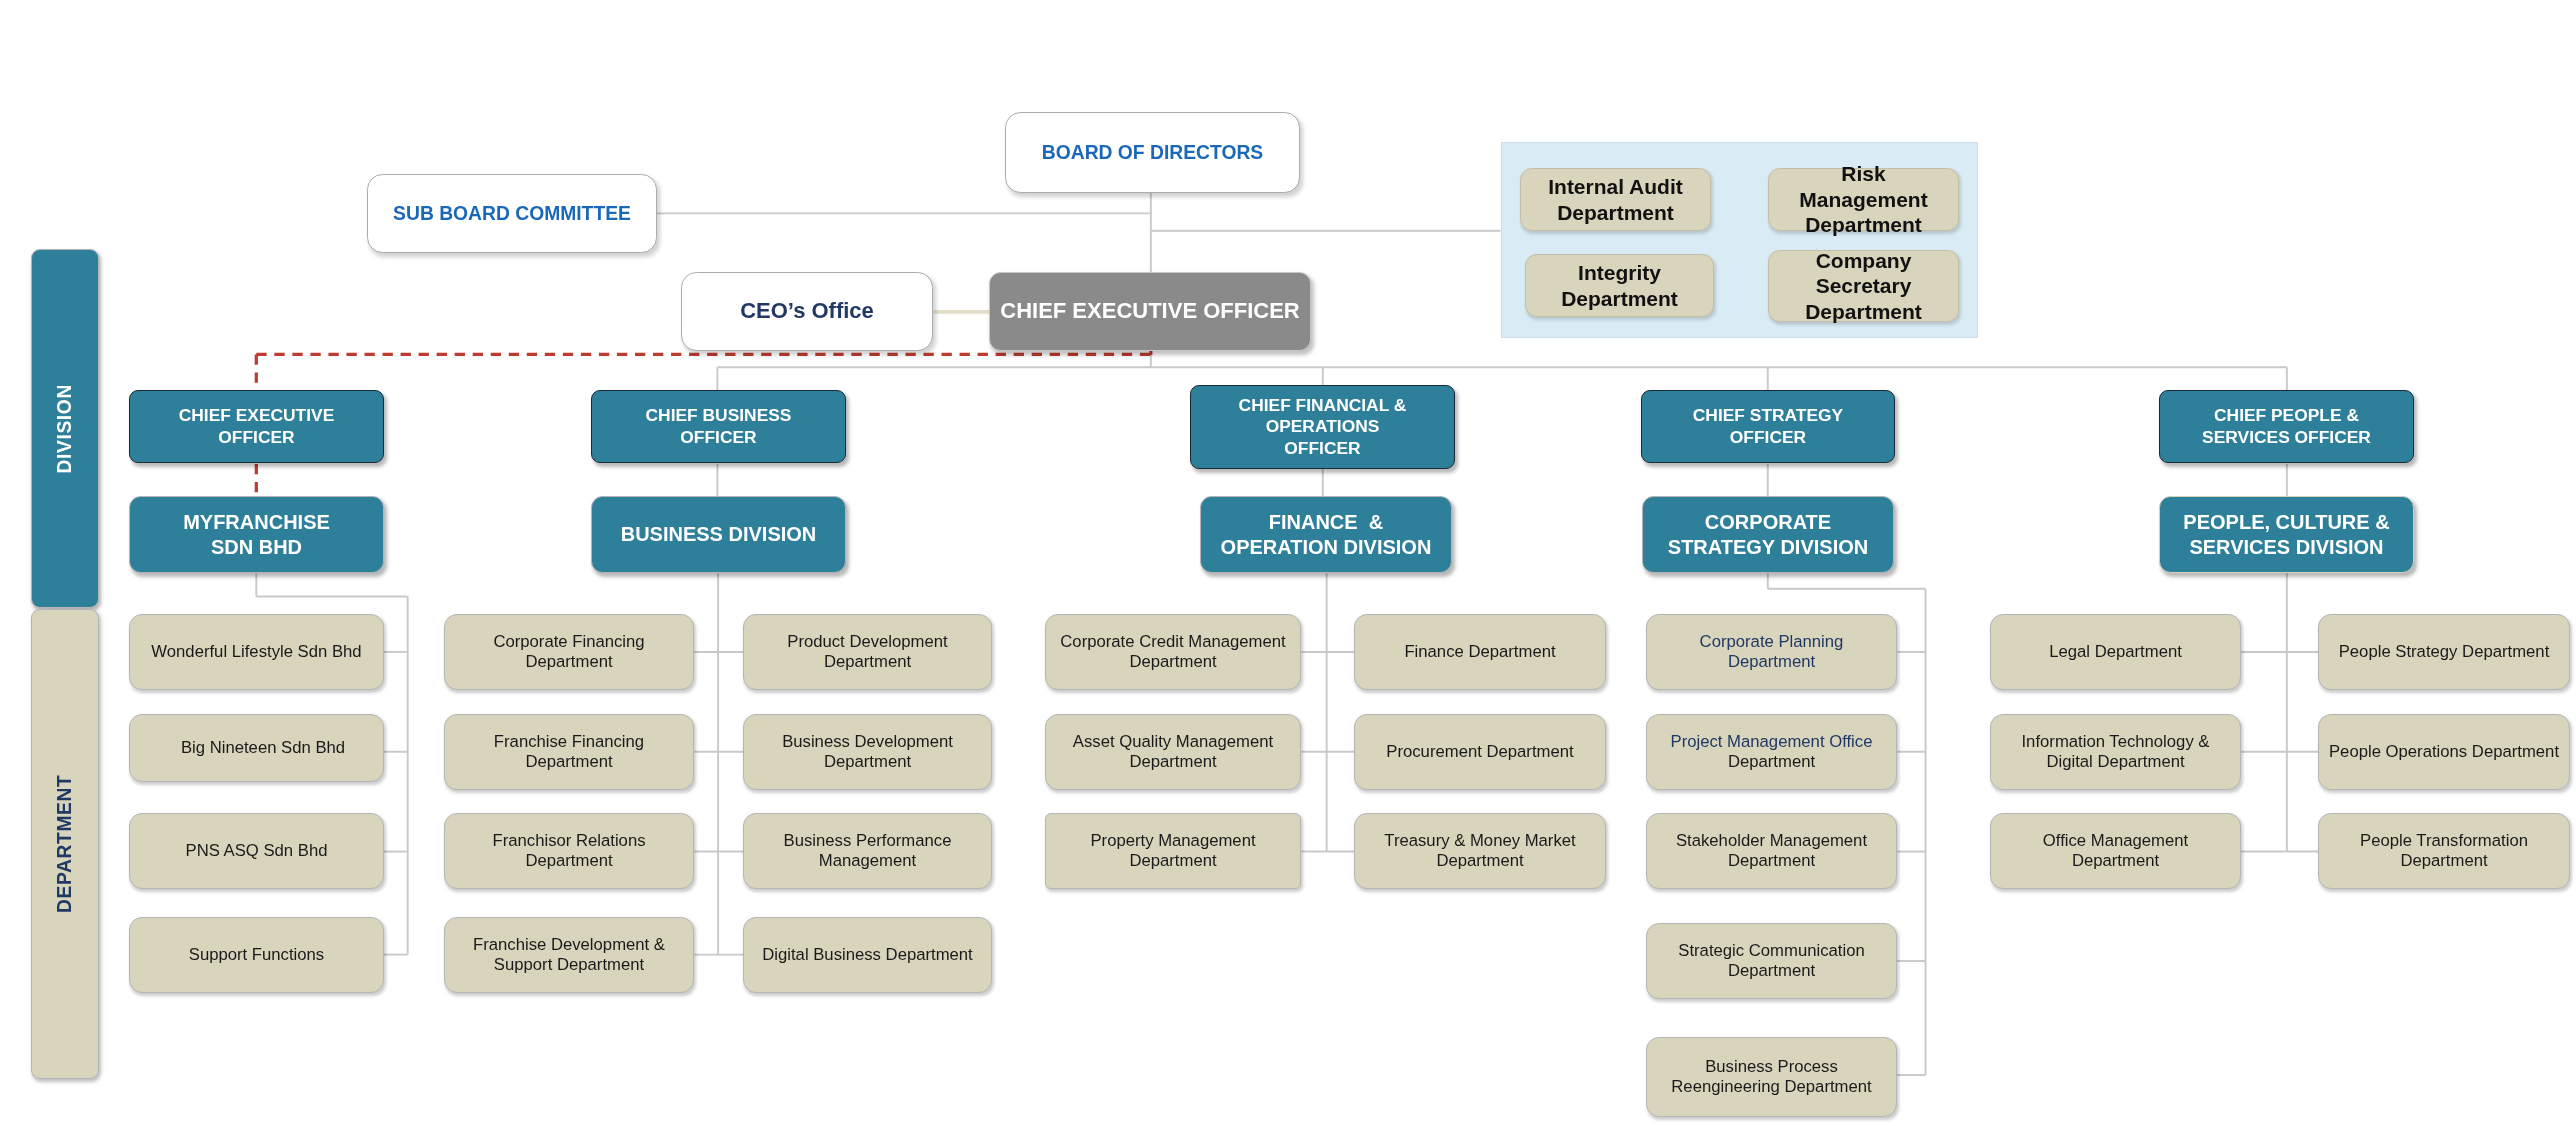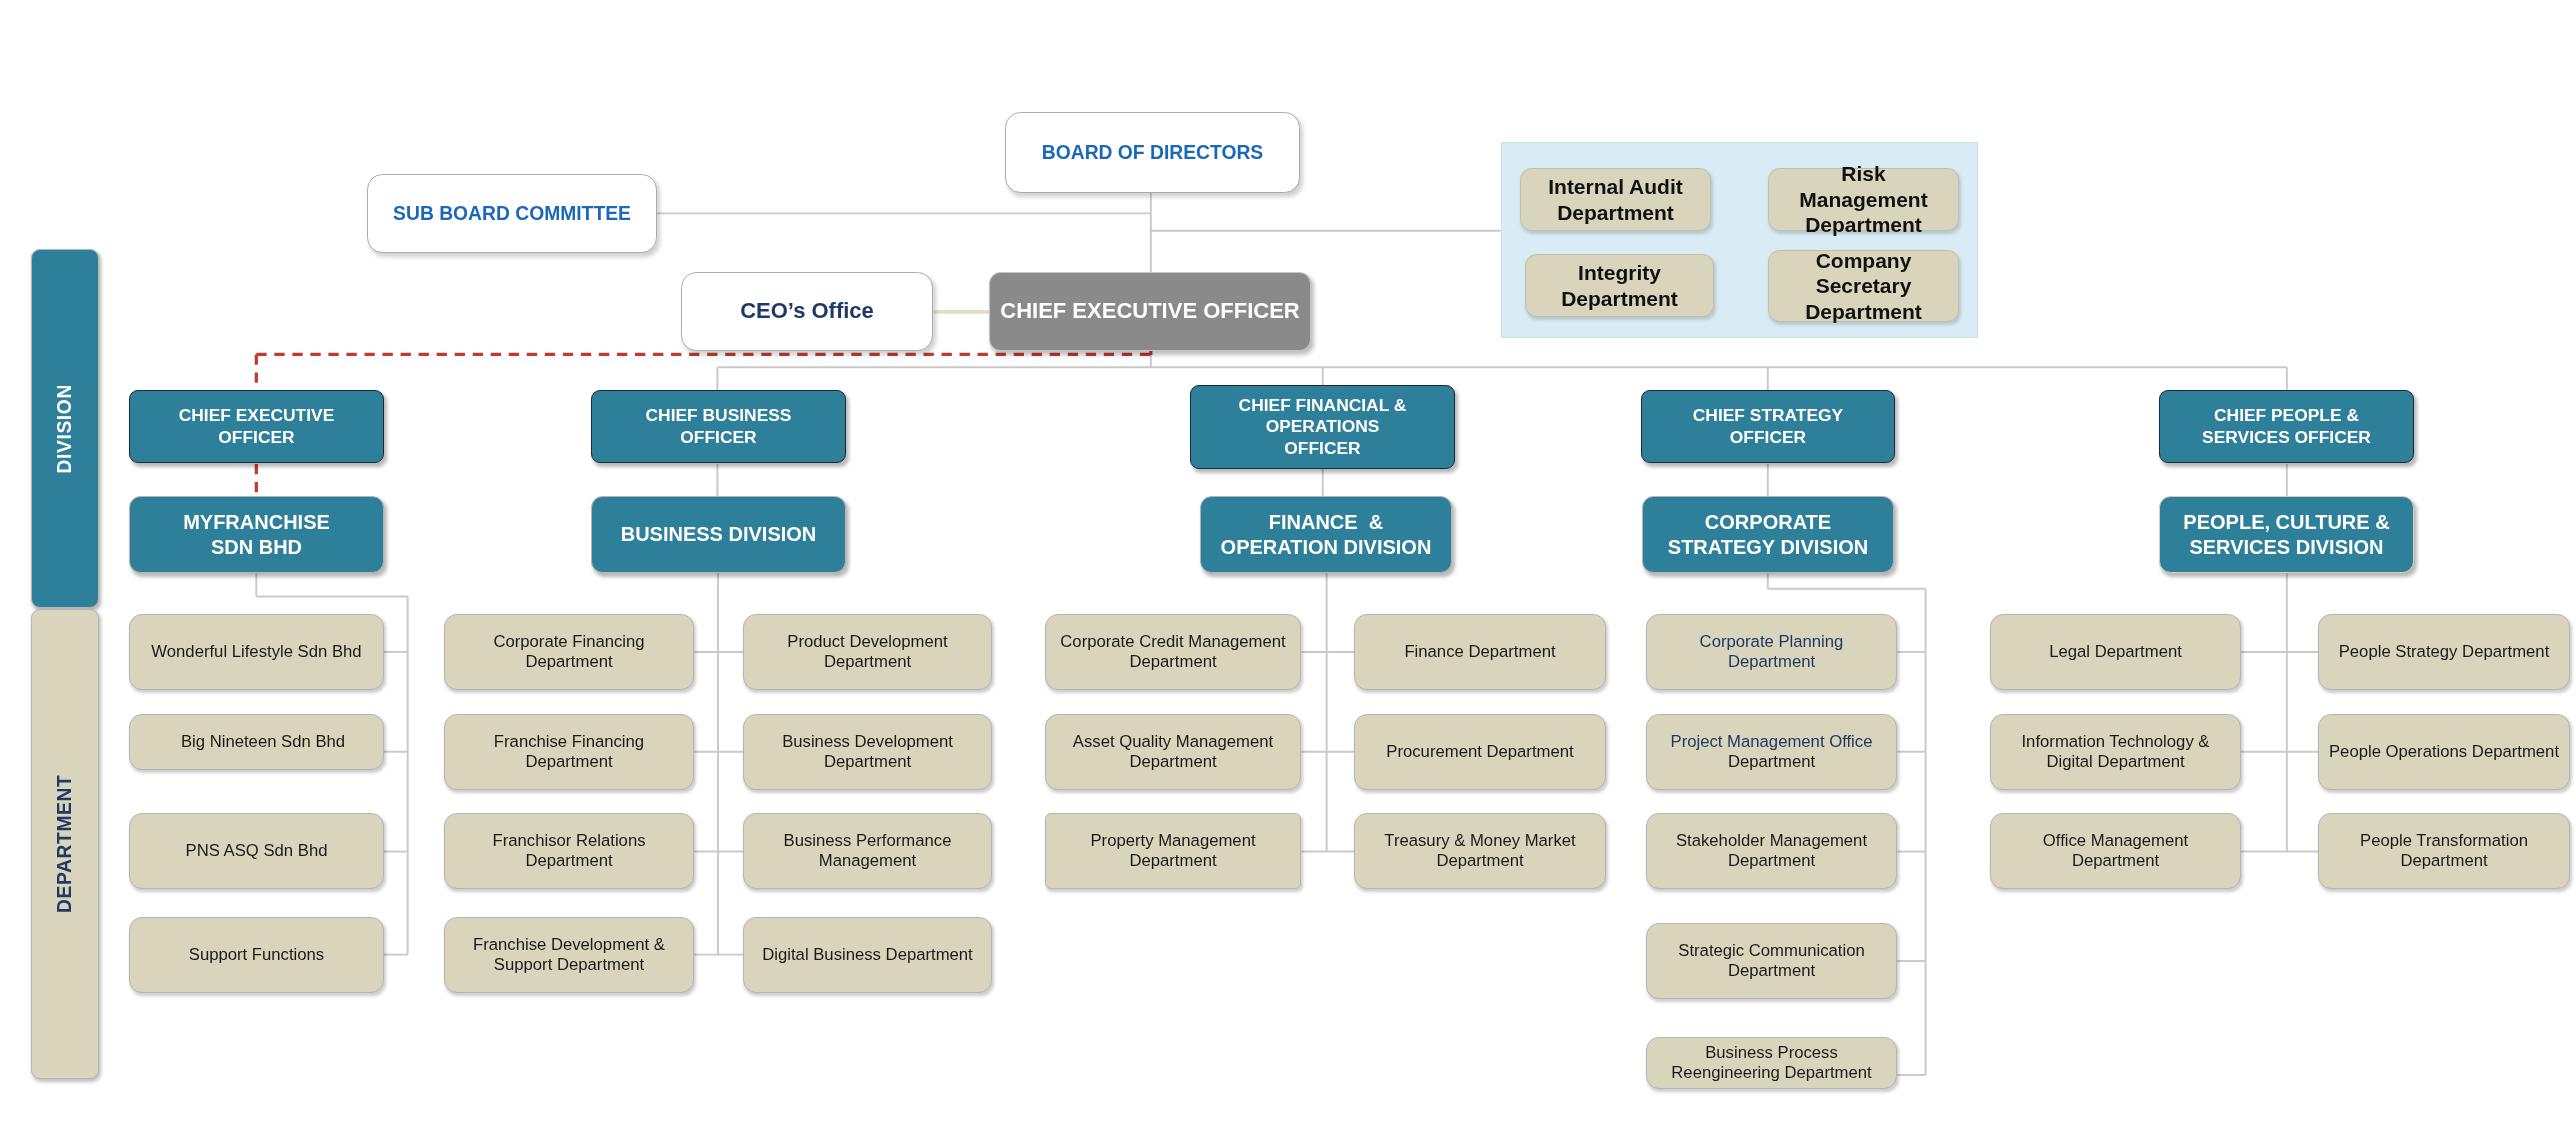--- a/index.html
+++ b/index.html
@@ -168,21 +168,21 @@
     <span>STRATEGY DIVISION</span>
   </div>
   <div class="box division" style="left:2159px;top:465px;width:255px;height:77px;border-color:#D6D2B8;">
     <span>PEOPLE, CULTURE &amp;</span>
     <span>SERVICES DIVISION</span>
   </div>
 
   <div class="box dept" style="left:129px;top:583px;width:255px;height:76px;">
     <span>Wonderful Lifestyle Sdn Bhd</span>
     </div>
-  <div class="box dept" style="left:129px;top:683px;width:255px;height:56px;padding-left:22px;">
+  <div class="box dept" style="left:129px;top:683px;width:255px;height:68px;padding-left:22px;">
     <span>Big Nineteen Sdn Bhd</span>
     </div>
   <div class="box dept" style="left:129px;top:782px;width:255px;height:76px;">
     <span>PNS ASQ Sdn Bhd</span>
     </div>
   <div class="box dept" style="left:129px;top:886px;width:255px;height:76px;">
     <span>Support Functions</span>
     </div>
 
   <div class="box dept" style="left:444px;top:583px;width:250px;height:76px;">
@@ -237,21 +237,21 @@
   <div class="box dept" style="left:1646px;top:683px;width:251px;height:76px;">
     <span class="navy">Project Management Office</span>
     <span>Department</span>
     </div>
   <div class="box dept" style="left:1646px;top:782px;width:251px;height:76px;">
     <span>Stakeholder Management Department</span>
     </div>
   <div class="box dept" style="left:1646px;top:892px;width:251px;height:76px;">
     <span>Strategic Communication Department</span>
     </div>
-  <div class="box dept" style="left:1646px;top:1006px;width:251px;height:52px;">
+  <div class="box dept" style="left:1646px;top:1006px;width:251px;height:80px;">
     <span>Business Process Reengineering Department</span>
     </div>
 
   <div class="box dept" style="left:1990px;top:583px;width:251px;height:76px;">
     <span>Legal Department</span>
     </div>
   <div class="box dept" style="left:1990px;top:683px;width:251px;height:76px;">
     <span>Information Technology &amp; Digital Department</span>
     </div>
   <div class="box dept" style="left:1990px;top:782px;width:251px;height:76px;">

